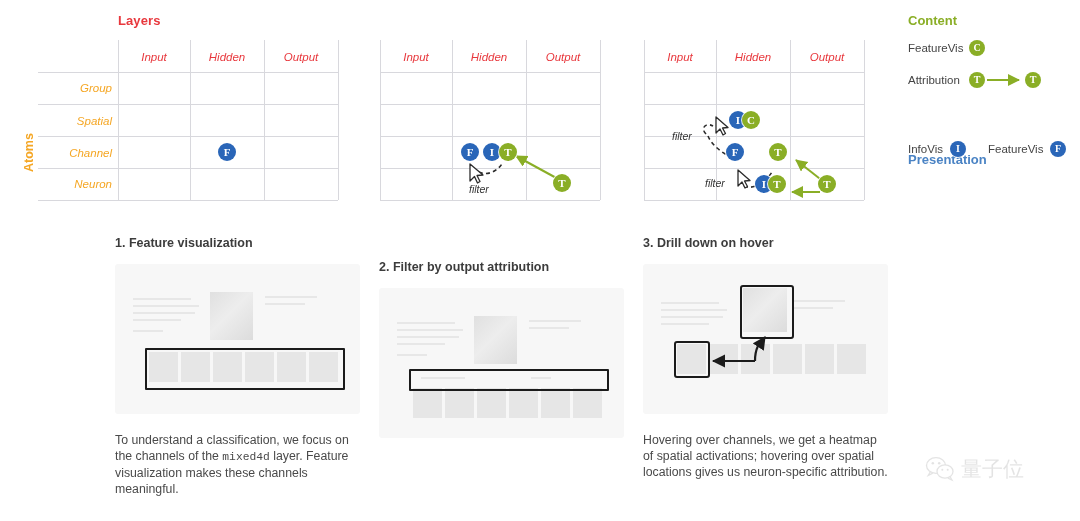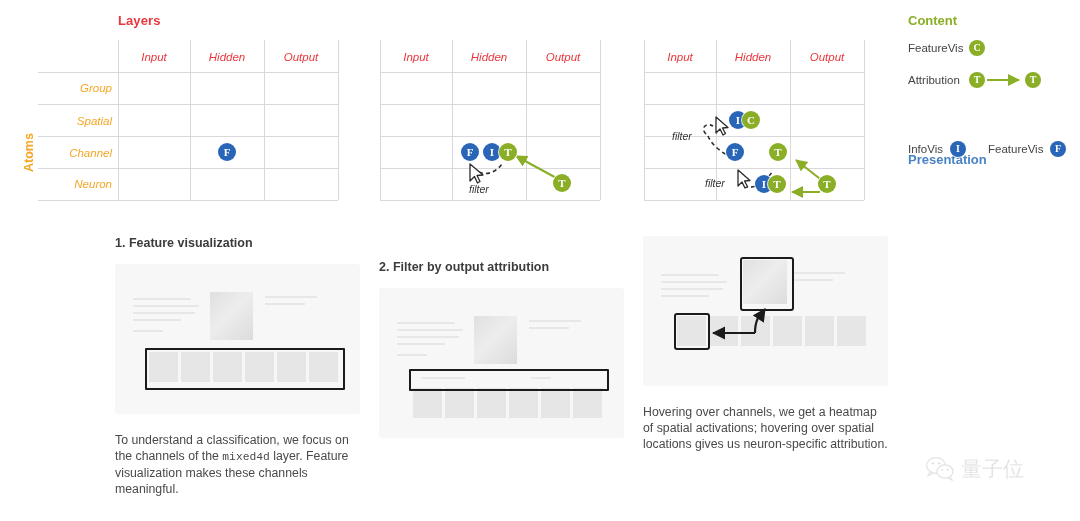--- a/index.html
+++ b/index.html
@@ -264,20 +264,21 @@
       <div class="mk tile" style="left:162px;top:100px;width:29px;height:30px;"></div>
       <div class="mk tile" style="left:194px;top:100px;width:29px;height:30px;"></div>
 
       <div class="mk line" style="left:42px;top:89px;width:44px;"></div>
       <div class="mk line" style="left:152px;top:89px;width:20px;"></div>
       <div class="hl-box" style="left:30px;top:81px;width:196px;height:18px;"></div>
     </div>
   </div>
 
   <div class="step" style="left:643px;top:236px;">
+    <div class="step-title">3. Drill down on hover</div>
     <div class="thumb">
       <div class="mk line" style="left:18px;top:38px;width:58px;"></div>
       <div class="mk line" style="left:18px;top:45px;width:66px;"></div>
       <div class="mk line" style="left:18px;top:52px;width:62px;"></div>
       <div class="mk line" style="left:18px;top:59px;width:48px;"></div>
       <div class="mk line" style="left:150px;top:36px;width:52px;"></div>
       <div class="mk line" style="left:150px;top:43px;width:40px;"></div>
 
       <div class="mk tile" style="left:34px;top:80px;width:29px;height:30px;"></div>
       <div class="mk tile" style="left:66px;top:80px;width:29px;height:30px;"></div>

